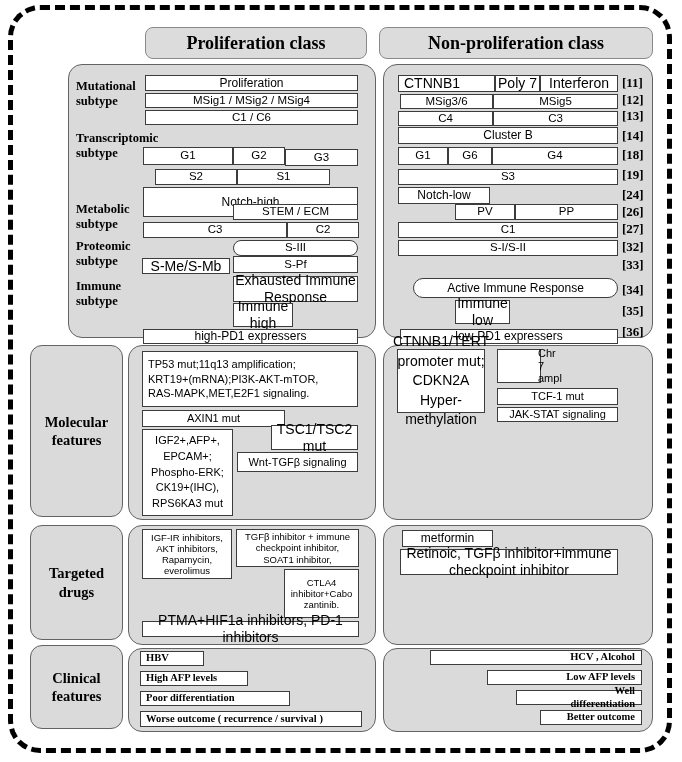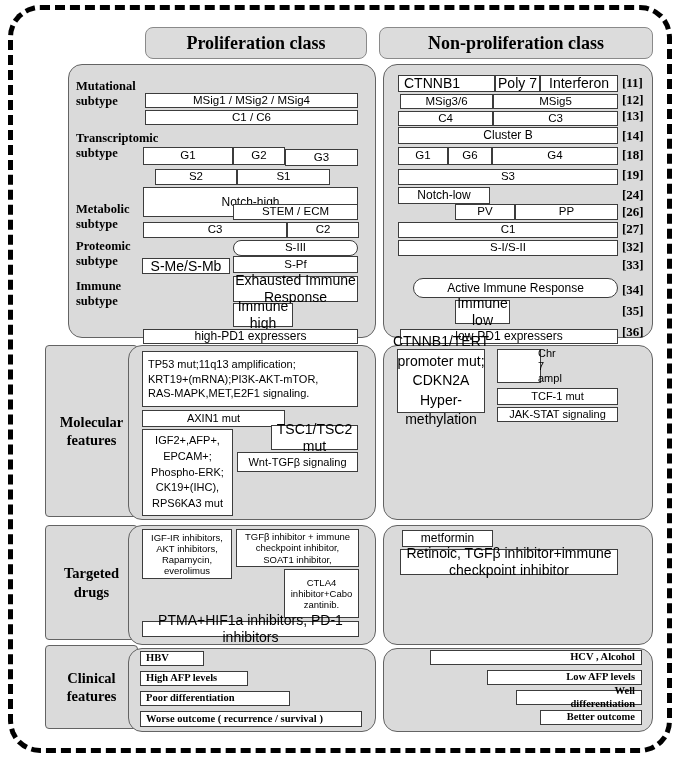--- a/index.html
+++ b/index.html
@@ -4,23 +4,23 @@
 <style>
   html,body{margin:0;padding:0;background:#fff;}
   #stage{position:relative;width:682px;height:762px;background:#fff;overflow:hidden;
          font-family:"Liberation Sans",sans-serif;color:#000;}
   .frame{position:absolute;left:8px;top:5px;width:664px;height:748px;box-sizing:border-box;
          border:5px dashed #000;border-radius:32px;}
   .hdr{position:absolute;height:32px;background:#dcdcdc;border:1px solid #8a8a8a;border-radius:8px;
        box-sizing:border-box;display:flex;align-items:center;justify-content:center;
        font-family:"Liberation Serif",serif;font-weight:bold;font-size:18px;}
   .panel{position:absolute;background:#dadada;border:1px solid #636363;border-radius:14px;box-sizing:border-box;}
-  .lblbox{position:absolute;background:#dadada;border:1px solid #636363;border-radius:4px;box-sizing:border-box;
+  .lblbox{position:absolute;background:#dadada;border:1px solid #636363;border-radius:12px;box-sizing:border-box;
           display:flex;align-items:center;justify-content:center;text-align:center;white-space:pre-line;
-          font-family:"Liberation Serif",serif;font-weight:bold;font-size:14.5px;line-height:1.25;margin-left:15px;}
+          font-family:"Liberation Serif",serif;font-weight:bold;font-size:14.5px;line-height:1.25;}
   .rowlbl{position:absolute;font-family:"Liberation Serif",serif;font-weight:bold;font-size:12.5px;
           line-height:1.22;white-space:pre-line;}
   .box{position:absolute;background:#fff;border:1px solid #3c3c3c;box-sizing:border-box;
        display:flex;align-items:center;justify-content:center;text-align:center;
        font-size:11.5px;line-height:1.18;white-space:pre-line;}
   .box.al{justify-content:flex-start;text-align:left;padding-left:5px;}
   .box.ar{justify-content:flex-end;text-align:right;padding-right:6px;}
   .serifb{font-family:"Liberation Serif",serif;font-weight:bold;font-size:10.5px;}
   .fs9{font-size:9.5px;}.fs10{font-size:14px;}.fs11{font-size:11px;}.fs12{font-size:12px;}
   .ref{position:absolute;font-family:"Liberation Serif",serif;font-weight:bold;font-size:13px;}
@@ -42,20 +42,21 @@
 subtype</div>
   <div class="rowlbl" style="left:76px;top:131px;">Transcriptomic
 subtype</div>
   <div class="rowlbl" style="left:76px;top:202px;">Metabolic
 subtype</div>
   <div class="rowlbl" style="left:76px;top:239px;">Proteomic
 subtype</div>
   <div class="rowlbl" style="left:76px;top:279px;">Immune
 subtype</div>
 
+  <div class="box fs12" style="left:145px;top:75px;width:213px;height:16px;">Proliferation</div>
   <div class="box" style="left:145px;top:93px;width:213px;height:15px;">MSig1 / MSig2 / MSig4</div>
   <div class="box" style="left:145px;top:110px;width:213px;height:15px;">C1 / C6</div>
   <div class="box" style="left:143px;top:147px;width:90px;height:18px;">G1</div>
   <div class="box" style="left:233px;top:147px;width:52px;height:18px;">G2</div>
   <div class="box" style="left:285px;top:149px;width:73px;height:17px;">G3</div>
   <div class="box" style="left:155px;top:169px;width:82px;height:16px;">S2</div>
   <div class="box" style="left:237px;top:169px;width:93px;height:16px;">S1</div>
   <div class="box fs12" style="left:143px;top:187px;width:215px;height:30px;">Notch-high</div>
   <div class="box" style="left:233px;top:204px;width:125px;height:16px;">STEM / ECM</div>
   <div class="box" style="left:143px;top:222px;width:144px;height:16px;">C3</div>

